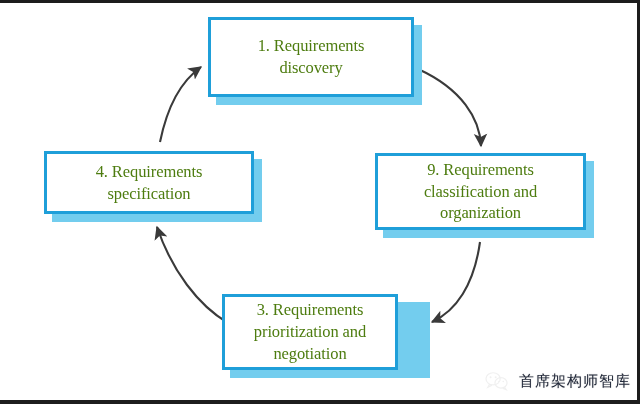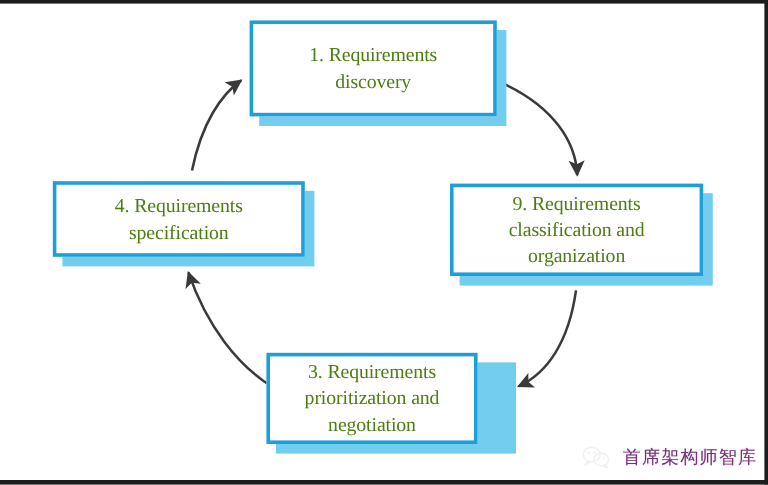--- a/index.html
+++ b/index.html
@@ -72,21 +72,21 @@
     bottom: 8px;
     display: flex;
     align-items: center;
     gap: 9px;
     z-index: 8;
     opacity: 0.92;
   }
   #watermark .wm-text {
     font-family: Liberation Serif, serif;
     font-size: 15px;
-    color: #701a75;
+    color: #0f172a;
     text-shadow: 0 0 1px rgba(120,120,120,0.55);
     letter-spacing: 1px;
     white-space: nowrap;
   }
   #watermark .wm-icon {
     width: 26px;
     height: 22px;
     display: block;
   }
 </style>

